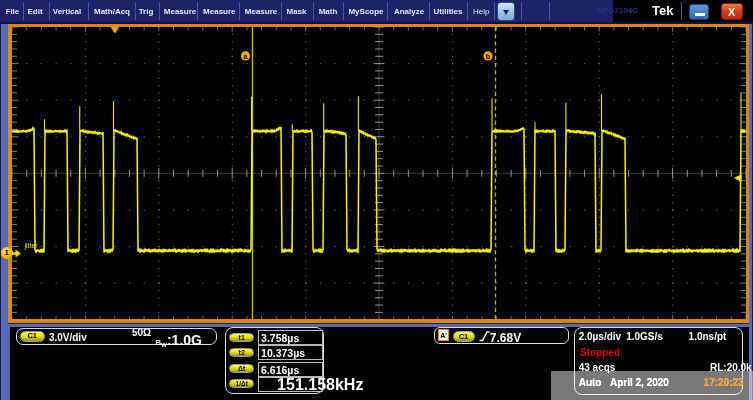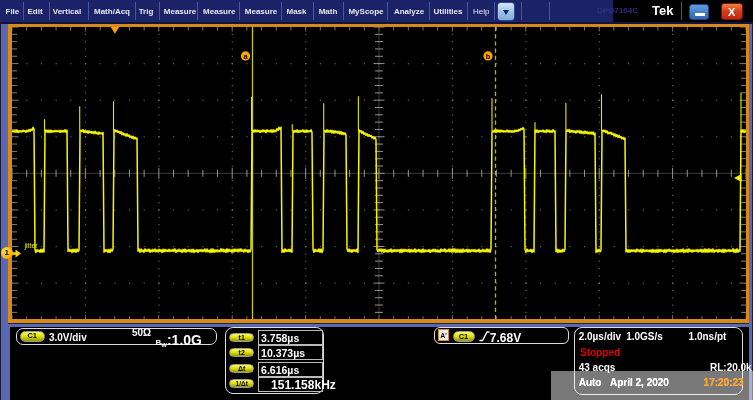--- a/index.html
+++ b/index.html
@@ -1008,21 +1008,21 @@
 <div class="abs w" style="left:155.5px;top:331.5px;font-size:8px">B<span style="font-size:6px;vertical-align:-2px">W</span><span style="font-size:14px">:1.0G</span></div>
 
 <div class="abs" style="left:224.9px;top:327.3px;width:98.8px;height:66.6px;background:#000;border:1.4px solid #ddd;border-radius:8px"></div>
 <div style="position:absolute;left:229.2px;top:332.8px;width:25.1px;height:9.2px;border-radius:4.6px;background:linear-gradient(#fbfb70,#e3e300 45%,#9a9a00);border:1px solid #9a9a9a;box-sizing:border-box;color:#000;font-size:7px;font-weight:bold;text-align:center;line-height:7.199999999999999px">t1</div>
 <div style="position:absolute;left:229.2px;top:348.0px;width:25.1px;height:9.2px;border-radius:4.6px;background:linear-gradient(#fbfb70,#e3e300 45%,#9a9a00);border:1px solid #9a9a9a;box-sizing:border-box;color:#000;font-size:7px;font-weight:bold;text-align:center;line-height:7.199999999999999px">t2</div>
 <div style="position:absolute;left:229.2px;top:364.0px;width:25.1px;height:9.2px;border-radius:4.6px;background:linear-gradient(#fbfb70,#e3e300 45%,#9a9a00);border:1px solid #9a9a9a;box-sizing:border-box;color:#000;font-size:7px;font-weight:bold;text-align:center;line-height:7.199999999999999px">Δt</div>
 <div style="position:absolute;left:229.2px;top:378.8px;width:25.1px;height:9.2px;border-radius:4.6px;background:linear-gradient(#fbfb70,#e3e300 45%,#9a9a00);border:1px solid #9a9a9a;box-sizing:border-box;color:#000;font-size:6.5px;font-weight:bold;text-align:center;line-height:7.199999999999999px">1/Δt</div>
 <div class="abs" style="left:258.1px;top:329.5px;width:64.7px;height:15.2px;border:1px solid #bbb;color:#fff;font-weight:bold;font-size:10.5px;line-height:14px;padding-left:2px">3.758µs</div>
 <div class="abs" style="left:258.1px;top:344.7px;width:64.7px;height:15.2px;border:1px solid #bbb;color:#fff;font-weight:bold;font-size:10.5px;line-height:14px;padding-left:2px">10.373µs</div>
 <div class="abs" style="left:258.1px;top:362.3px;width:64.7px;height:14.8px;border:1px solid #bbb;color:#fff;font-weight:bold;font-size:10.5px;line-height:14px;padding-left:2px">6.616µs</div>
-<div class="abs" style="left:258.1px;top:377.1px;width:64.7px;height:14.8px;border:1px solid #bbb;color:#fff;font-weight:bold;font-size:12px;line-height:14px;padding-left:12px">151.158kHz</div>
+<div class="abs" style="left:258.1px;top:377.1px;width:64.7px;height:14.8px;border:1px solid #bbb;color:#fff;font-weight:bold;font-size:16px;line-height:14px;padding-left:18px">151.158kHz</div>
 
 <div class="abs" style="left:433.6px;top:327.1px;width:135.5px;height:16.8px;background:#000;border:1.2px solid #ddd;border-radius:6px"></div>
 <div class="abs" style="left:438.4px;top:329.3px;width:10.5px;height:12.2px;background:#f2f2f2;border:1.2px solid #e08818;color:#000;font-size:7px;font-weight:bold;text-align:center;line-height:11px">A'</div>
 <div style="position:absolute;left:452.5px;top:330.7px;width:22px;height:11px;border-radius:5.5px;background:linear-gradient(#fbfb70,#e3e300 45%,#9a9a00);border:1px solid #9a9a9a;box-sizing:border-box;color:#000;font-size:7.5px;font-weight:bold;text-align:center;line-height:9px">C1</div>
 <svg class="abs" style="left:478.5px;top:329.5px" width="11" height="12">
     <path d="M0.5,10.5 h3 l4.5,-8.5 h2.5" fill="none" stroke="#fff" stroke-width="1.4"></path>
   </svg>
 <div class="abs w" style="left:489.8px;top:330.5px;font-size:12px">7.68V</div>
 
 <div class="abs" style="left:573.7px;top:326.7px;width:169.8px;height:68.7px;background:#000;border:1.2px solid #ddd;border-radius:8px"></div>

